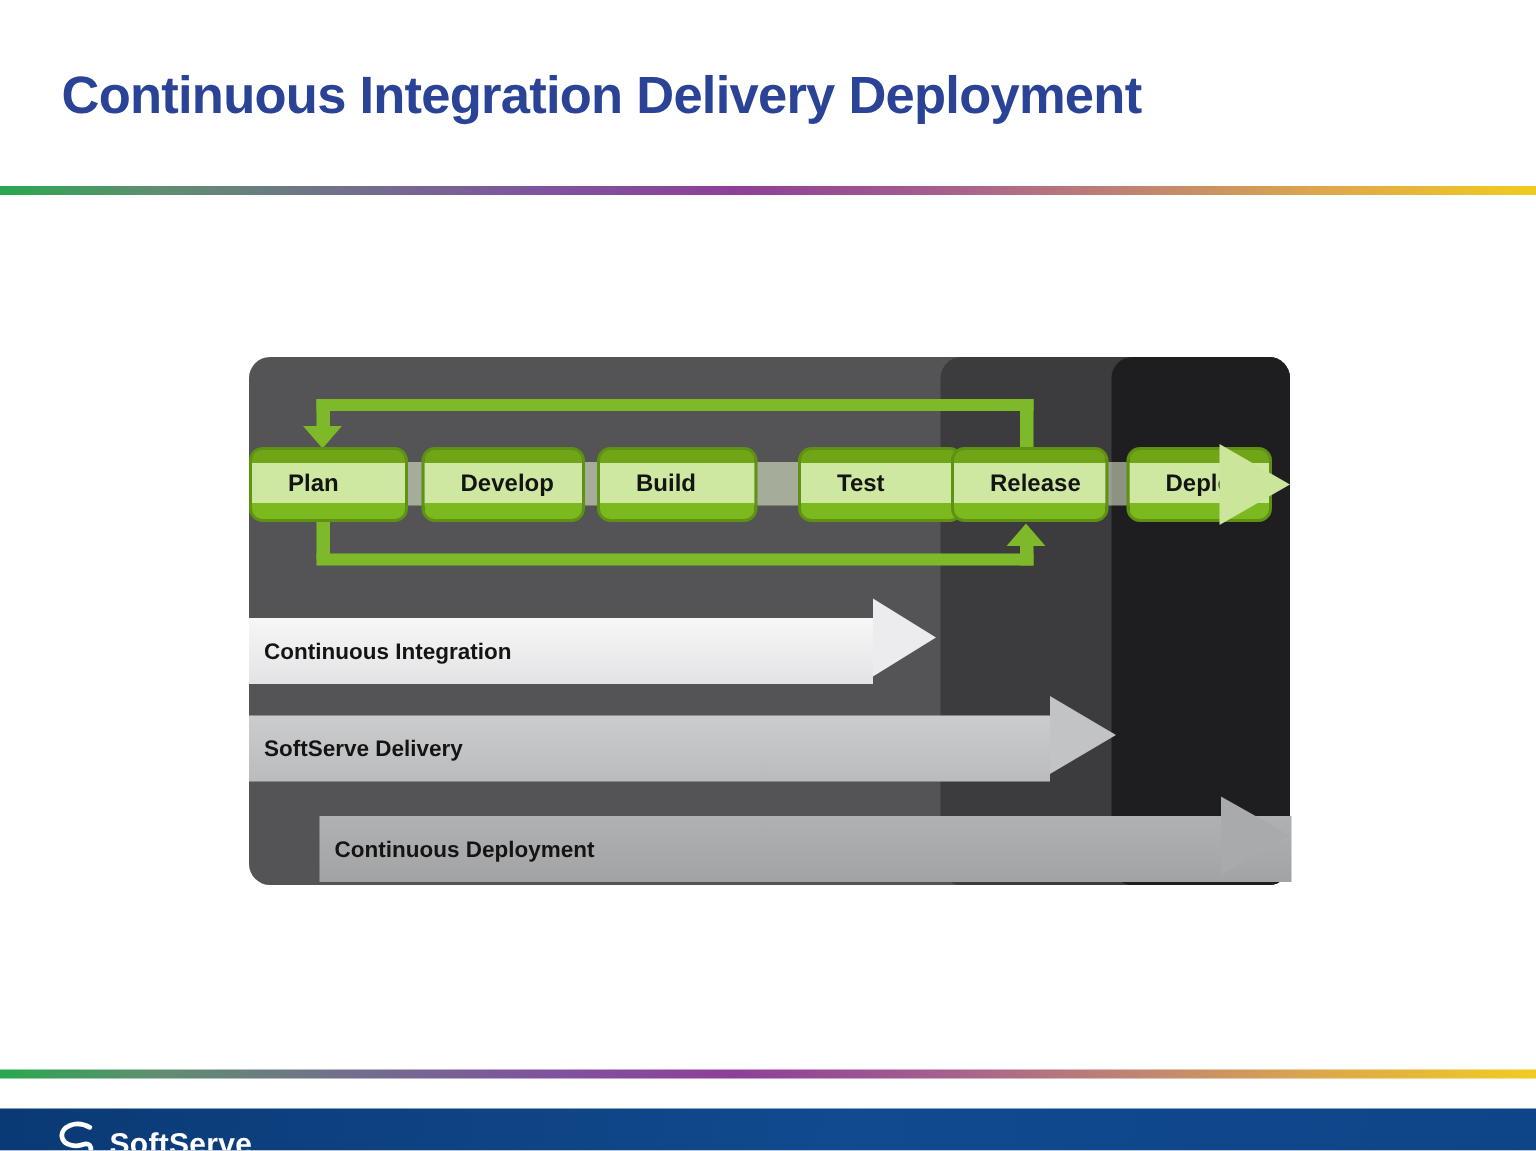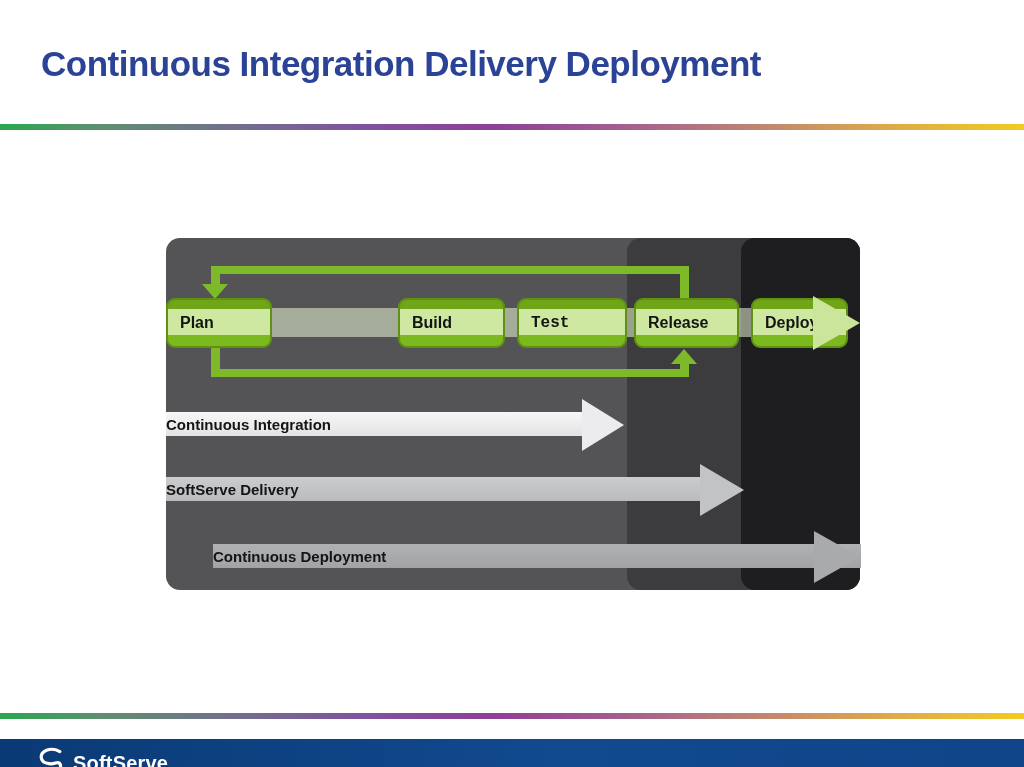--- a/index.html
+++ b/index.html
@@ -36,33 +36,33 @@
   #loop-bottom-right-v{left:680px;top:362px;width:9px;height:15px;}
   #loop-arrow-down{position:absolute;left:202px;top:284px;width:0;height:0;z-index:3;
     border-left:13px solid transparent;border-right:13px solid transparent;border-top:15px solid #7DB928;}
   #loop-arrow-up{position:absolute;left:671px;top:349px;width:0;height:0;z-index:3;
     border-left:13px solid transparent;border-right:13px solid transparent;border-bottom:15px solid #7DB928;}
   
   .stage{
     position:absolute;top:298px;height:50px;box-sizing:border-box;z-index:4;
     border:2px solid #5F9212;border-radius:9px;
     background:linear-gradient(180deg,#6FA517 0%,#6FA517 19%,#CEE8A2 19%,#CEE8A2 77%,#7CB91F 77%,#7CB91F 100%);
-    display:flex;align-items:center;padding-left:12px;
+    display:flex;align-items:center;padding-left:24px;
     font-size:16px;font-weight:bold;color:#141414;
   }
   .stage.s1{left:166px;width:106px;}
   .stage.s2{left:281px;width:109px;}
   .stage.s3{left:398px;width:107px;}
-  .stage.s4{left:517px;width:110px;font-family:Liberation Mono, monospace;}
+  .stage.s4{left:532px;width:110px;}
   .stage.s5{left:634px;width:105px;}
   .stage.s6{left:751px;width:97px;}
   
   .flow-shaft{
-    position:absolute;height:24px;z-index:3;box-sizing:border-box;
-    display:flex;align-items:center;
+    position:absolute;height:44px;z-index:3;box-sizing:border-box;
+    display:flex;align-items:center;padding-left:10px;
     font-size:15px;font-weight:bold;color:#141414;white-space:nowrap;
   }
   .flow-head{position:absolute;width:0;height:0;z-index:3;
     border-top:26px solid transparent;border-bottom:26px solid transparent;}
   #flow1{left:166px;top:412px;width:416px;background:linear-gradient(180deg,#F7F7F8,#E3E3E5);}
   #flow1-head{left:582px;top:399px;border-left:42px solid #ECECEE;}
   #flow2{left:166px;top:477px;width:534px;background:linear-gradient(180deg,#CBCCCE,#BABBBD);}
   #flow2-head{left:700px;top:464px;border-left:44px solid #C2C3C5;}
   #flow3{left:166px;top:544px;width:648px;background:linear-gradient(180deg,#B0B1B3,#A2A3A5);margin-left:47px;}
   #flow3-head{left:814px;top:531px;border-left:46px solid #A9AAAC;}
@@ -95,20 +95,23 @@
   <div id="loop-top-right-v" class="loop"></div>
   <div id="loop-arrow-down"></div>
   <div id="loop-bottom-bar" class="loop"></div>
   <div id="loop-bottom-left-v" class="loop"></div>
   <div id="loop-bottom-right-v" class="loop"></div>
   <div id="loop-arrow-up"></div>
 
   <div class="stage s1">
     <span>Plan</span>
   </div>
+  <div class="stage s2">
+    <span>Develop</span>
+  </div>
   <div class="stage s3">
     <span>Build</span>
   </div>
   <div class="stage s4">
     <span>Test</span>
   </div>
   <div class="stage s6">
     <span>Deploy</span>
   </div>
   <div class="stage s5">

